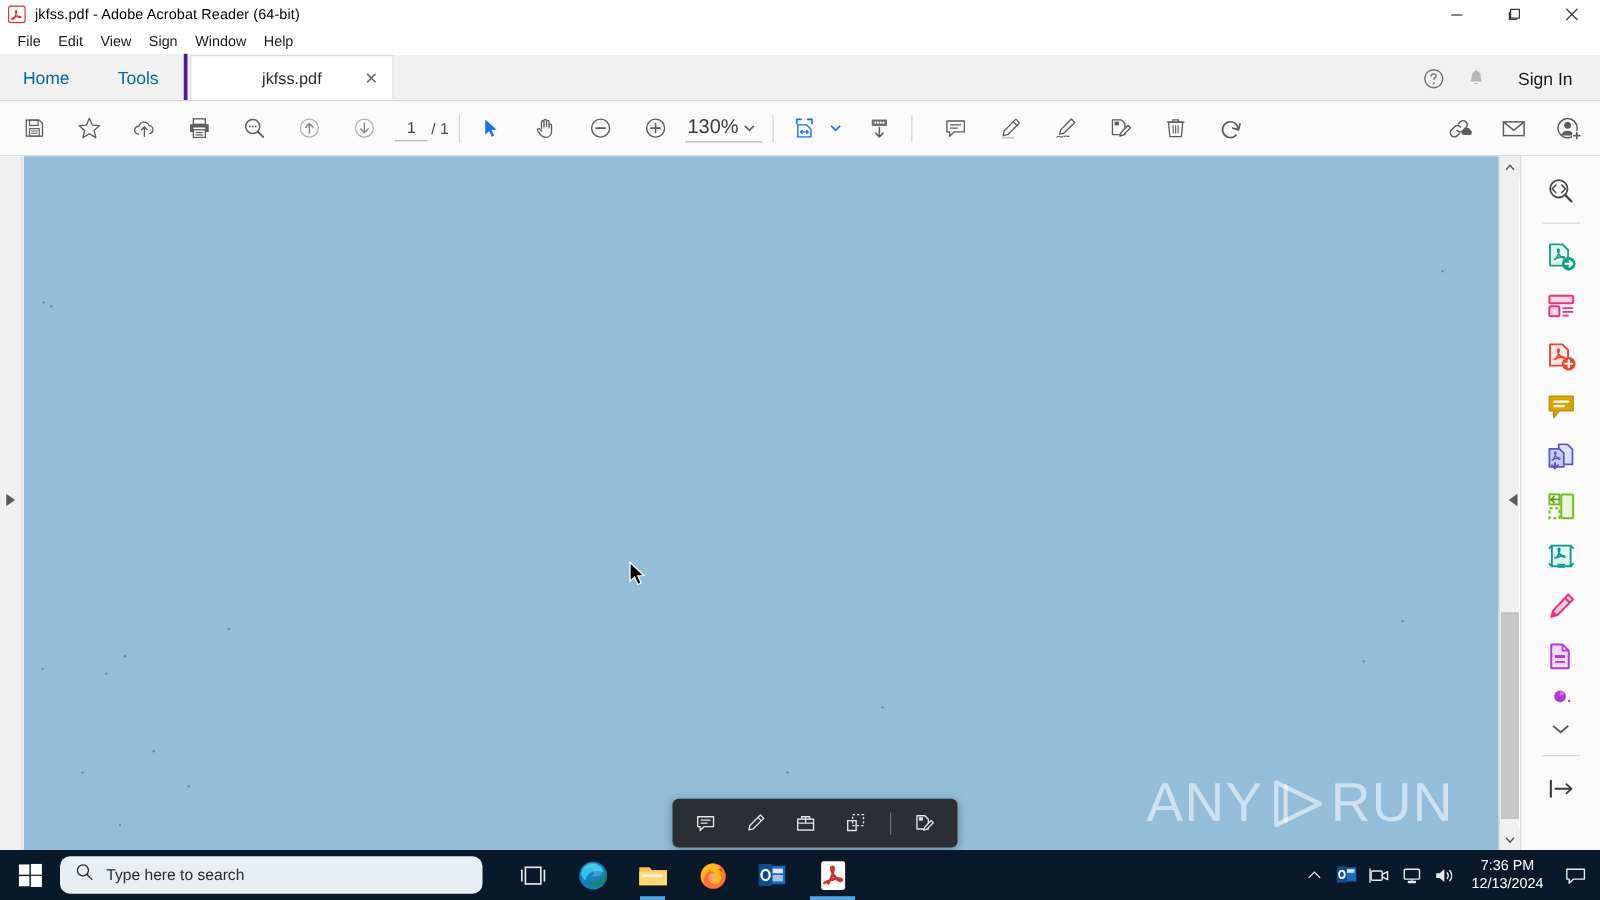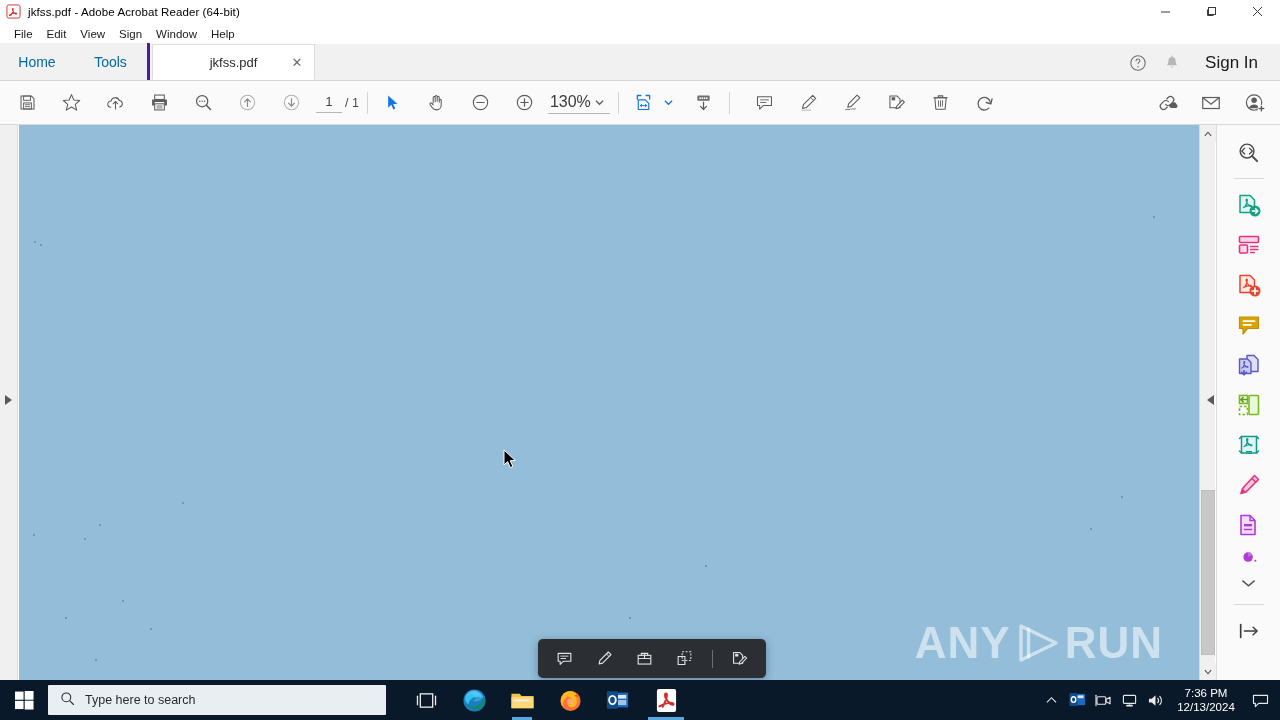--- a/index.html
+++ b/index.html
@@ -59,21 +59,21 @@
     color: #6b6b6b; font-size: 13px; line-height: 1;
   }
   .tabbar-right {
     position: absolute; right: 0; top: 0; height: 37px;
     display: flex; align-items: center; gap: 4px; padding-right: 14px;
   }
   .tb-right-icon {
     width: 30px; height: 30px; display: flex; align-items: center; justify-content: center;
     color: #6e6e6e;
   }
-  .signin { font-size: 17px; color: #1a1a1a; padding: 0 8px 0 14px; }
+  .signin { font-size: 14px; color: #1a1a1a; padding: 0 8px 0 14px; }
 
   
   .toolbar {
     position: absolute; left: 0; top: 81px; width: 1280px; height: 44px;
     background: #fafafa; border-bottom: 1px solid #d8d8d8;
     display: flex; align-items: center;
   }
   .tool {
     width: 34px; height: 34px; display: flex; align-items: center; justify-content: center;
     color: #5c5c5c; border-radius: 2px;
@@ -115,21 +115,21 @@
     border-top: 5px solid transparent; border-bottom: 5px solid transparent;
   }
   .doc {
     position: absolute; left: 19px; top: 0; width: 1180px; height: 555px;
     background: #93bdd9; overflow: hidden;
   }
   .speck { position: absolute; background: #6d8ba3; border-radius: 50%; }
   .watermark {
     position: absolute; right: 36px; bottom: 12px;
     display: flex; align-items: center; gap: 4px;
-    font-size: 44px; font-weight: bold; letter-spacing: 1px;
+    font-size: 44px; font-weight: normal; letter-spacing: 1px;
     color: rgba(255,255,255,0.55);
     font-family: "Liberation Sans", sans-serif;
   }
   .wm-play {
     width: 46px; height: 42px; position: relative;
   }
   .cursor {
     position: absolute; left: 484px; top: 324px; width: 14px; height: 20px;
   }
 
@@ -182,21 +182,21 @@
 
   
   .taskbar {
     position: absolute; left: 0; bottom: 0; width: 1280px; height: 40px;
     background: #0a1929; display: flex; align-items: center;
   }
   .start {
     width: 48px; height: 40px; display: flex; align-items: center; justify-content: center;
   }
   .searchbox {
-    width: 338px; height: 30px; background: #e9eef2; border-radius: 1px;
+    width: 338px; height: 30px; background: #e9eef2; border-radius: 8px;
     display: flex; align-items: center; gap: 10px; padding-left: 12px; margin-left: 0px;
   }
   .search-ph { font-size: 12.5px; color: #2b2b2b; }
   .tasks { display: flex; align-items: center; gap: 0px; margin-left: 16px; }
   .task-icon {
     width: 48px; height: 40px; display: flex; align-items: center; justify-content: center;
     position: relative;
   }
   .task-icon.active::after {
     content: ''; position: absolute; bottom: 0; left: 6px; width: 36px; height: 3px; background: #5aa7e0;

